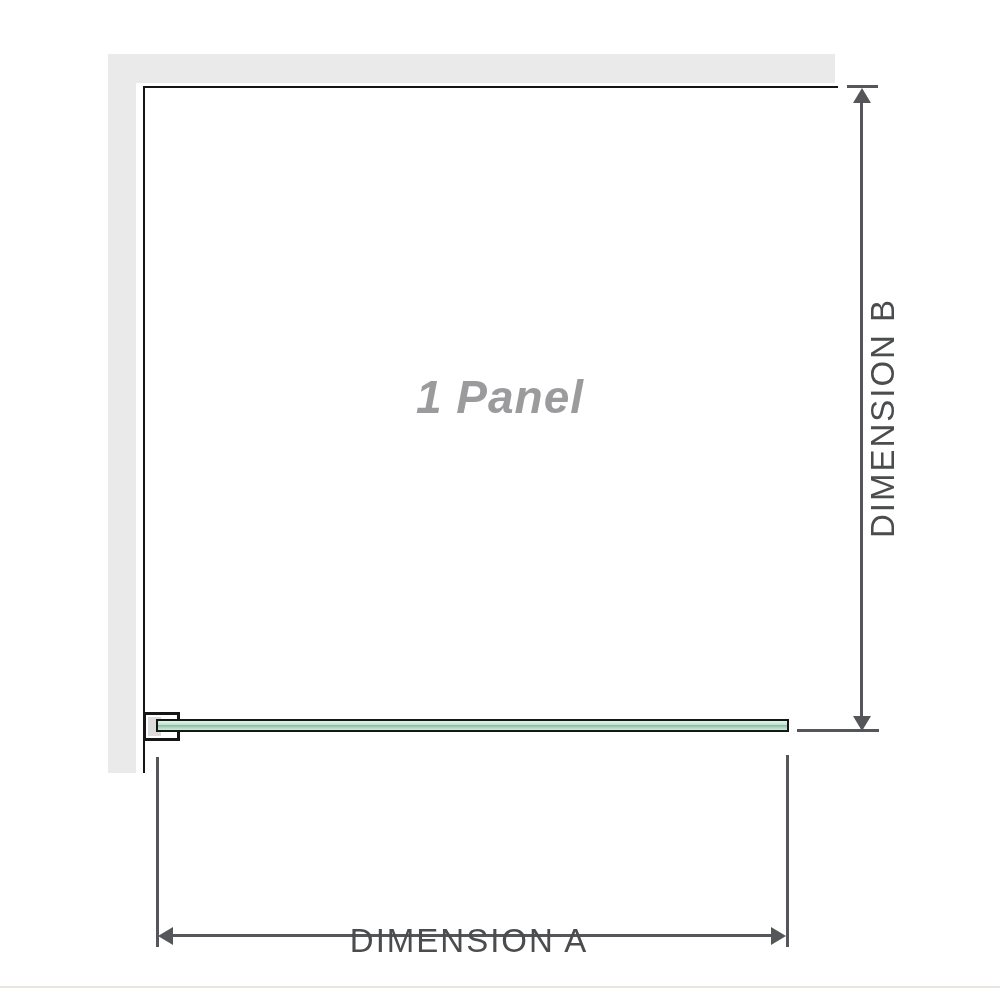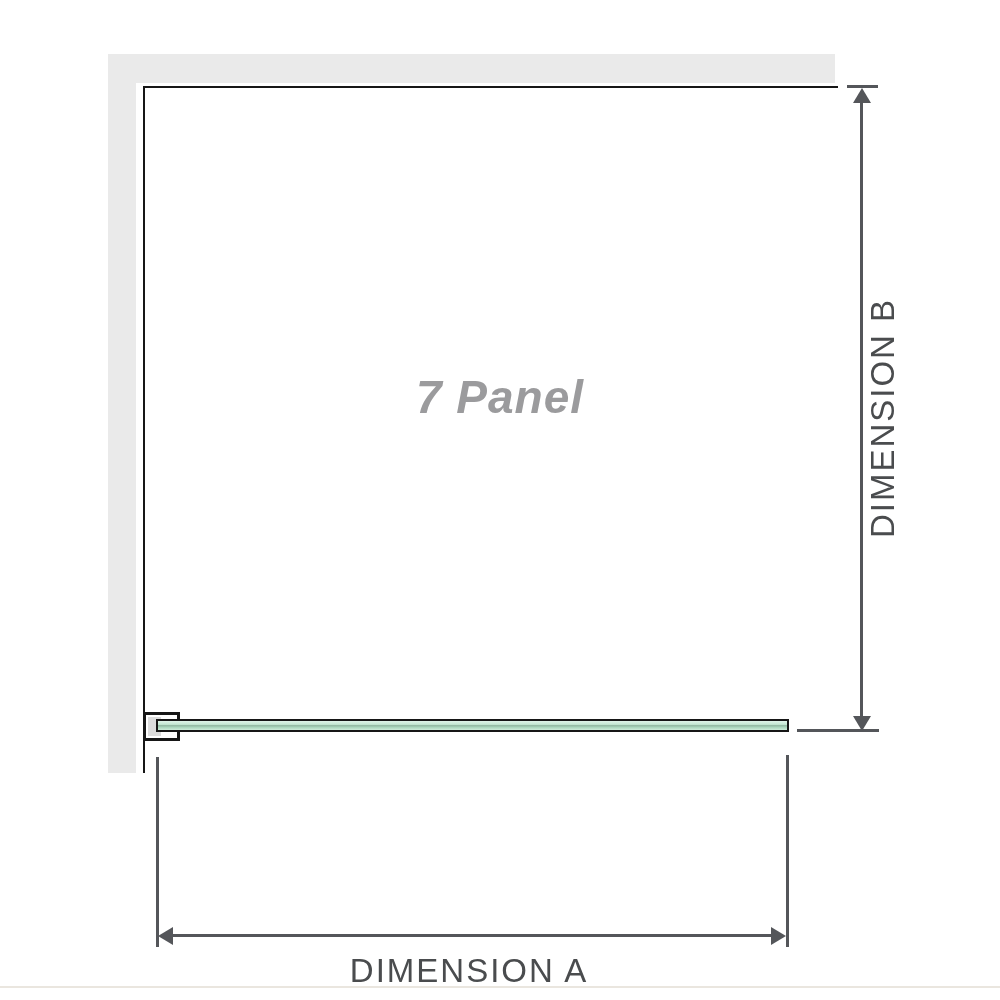--- a/index.html
+++ b/index.html
@@ -108,39 +108,39 @@
     border-bottom: 9px solid transparent;
     border-right: 15px solid #54565a;
   }
   #dima-arrow-right {
     left: 771px; top: 927px; width: 0; height: 0;
     border-top: 9px solid transparent;
     border-bottom: 9px solid transparent;
     border-left: 15px solid #54565a;
   }
   #dima-label {
-    left: 269px; top: 952px; width: 400px;
+    left: 269px; top: 922px; width: 400px;
     text-align: center;
   }
 
   
   #baseline-strip { left: 0; top: 986px; width: 1000px; height: 2px; background: #eae6df; }
 </style>
 </head>
 <body>
 
 <div id="stage">
 
   <div class="abs wall" id="wall-top"></div>
   <div class="abs wall" id="wall-left"></div>
 
   <div class="abs outline" id="outline-top"></div>
   <div class="abs outline" id="outline-left"></div>
 
-  <div class="abs" id="panel-label">7 Panel</div>
+  <div class="abs" id="panel-label">1 Panel</div>
 
   <div class="abs" id="wall-bracket">
     <div id="bracket-pad"></div>
   </div>
 
   <div class="abs" id="glass-panel"></div>
 
   <div class="abs dim" id="dimb-shaft"></div>
   <div class="abs" id="dimb-arrow-up"></div>
   <div class="abs" id="dimb-arrow-down"></div>

